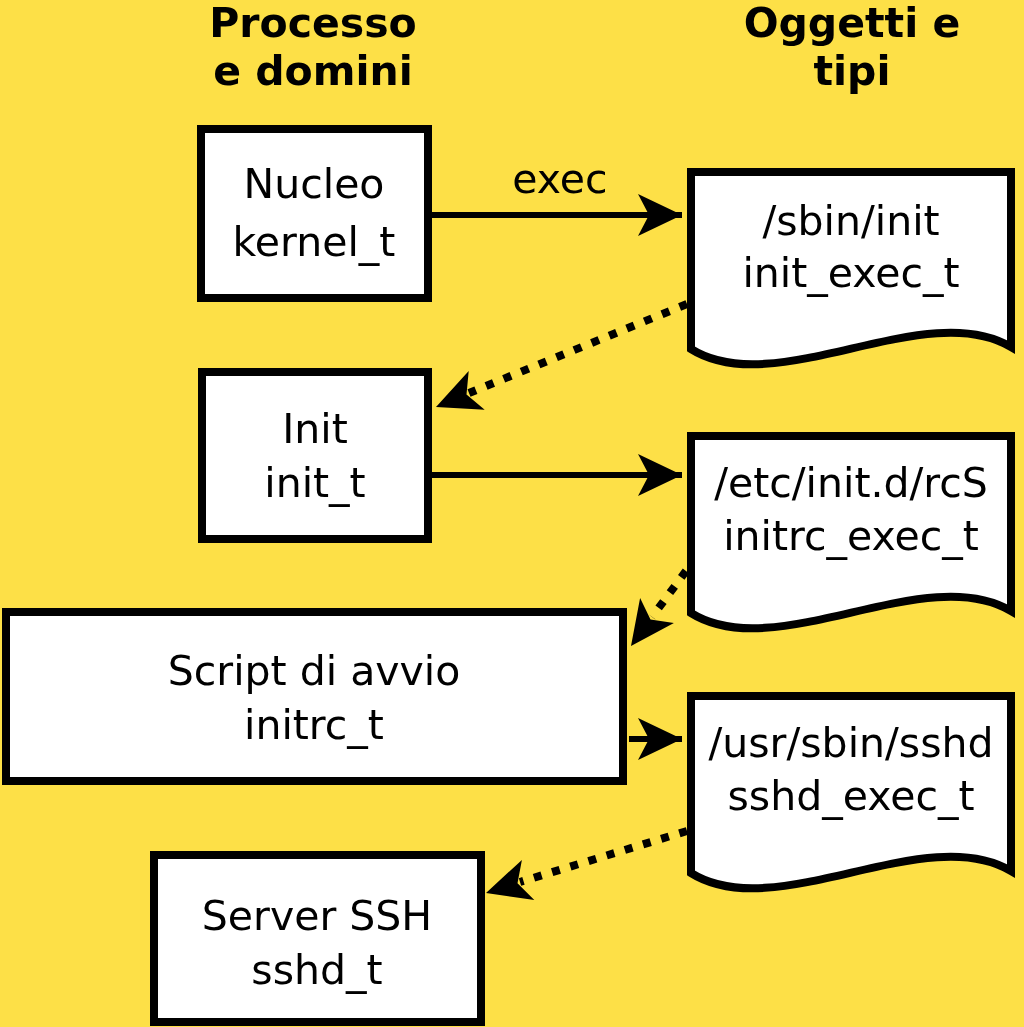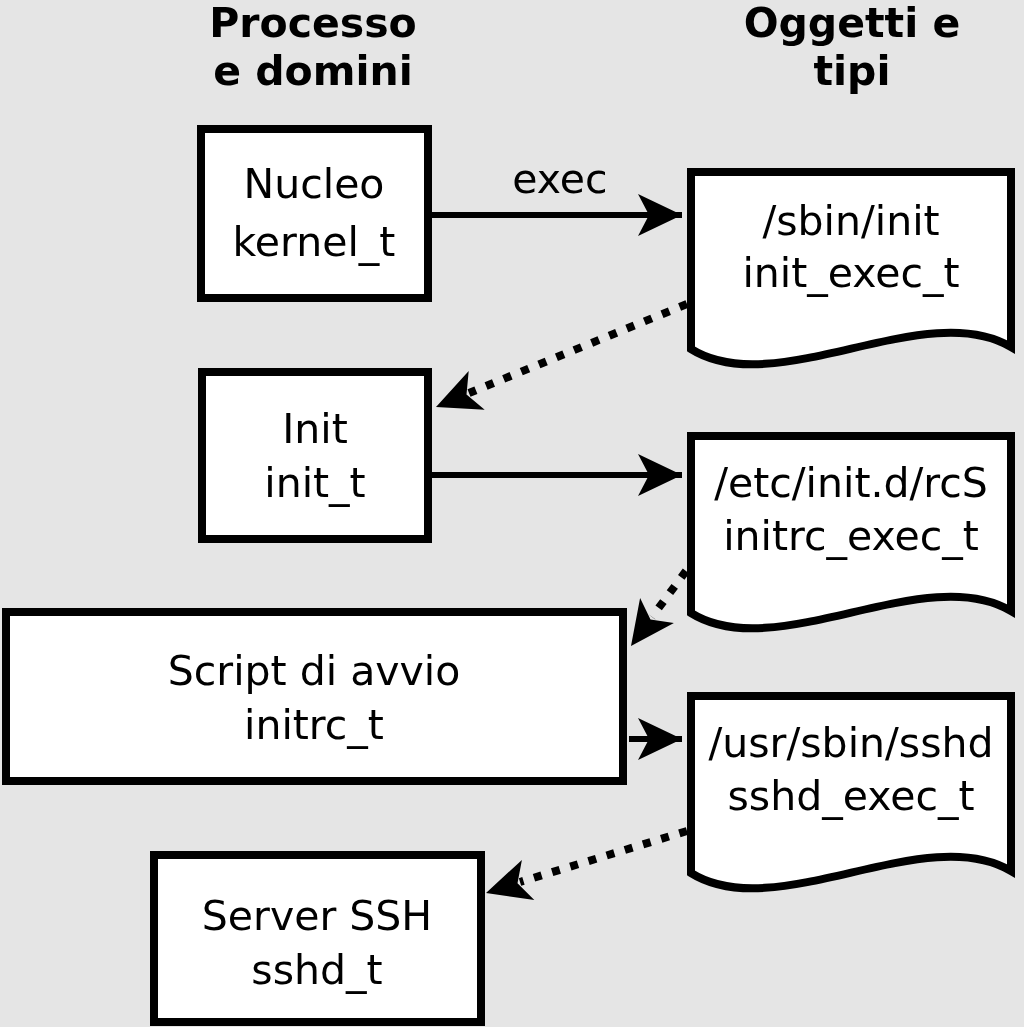--- a/index.html
+++ b/index.html
@@ -4,21 +4,21 @@
 <style>
   html, body {
     margin: 0;
     padding: 0;
     background: #ffffff;
   }
   .stage {
     position: relative;
     width: 1024px;
     height: 1027px;
-    background: #e5e5e5;
+    background: #fde047;
     overflow: hidden;
   }
   svg {
     display: block;
     font-family: "DejaVu Sans", "Liberation Sans", sans-serif;
   }
   .shape {
     fill: #ffffff;
     stroke: #000000;
     stroke-width: 8;

